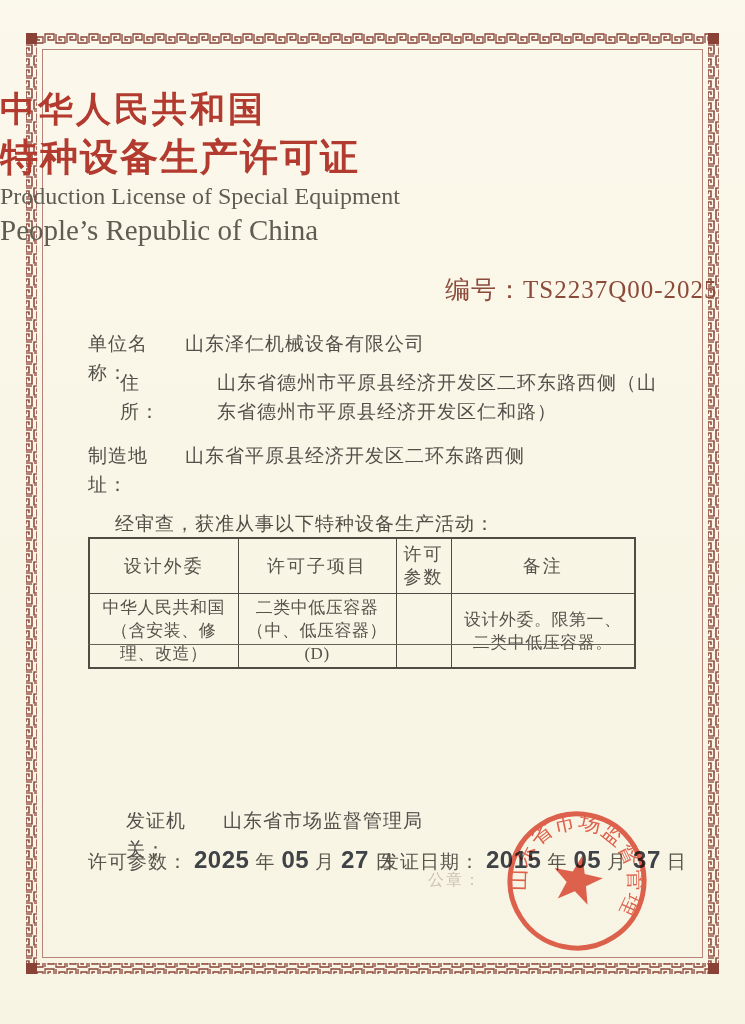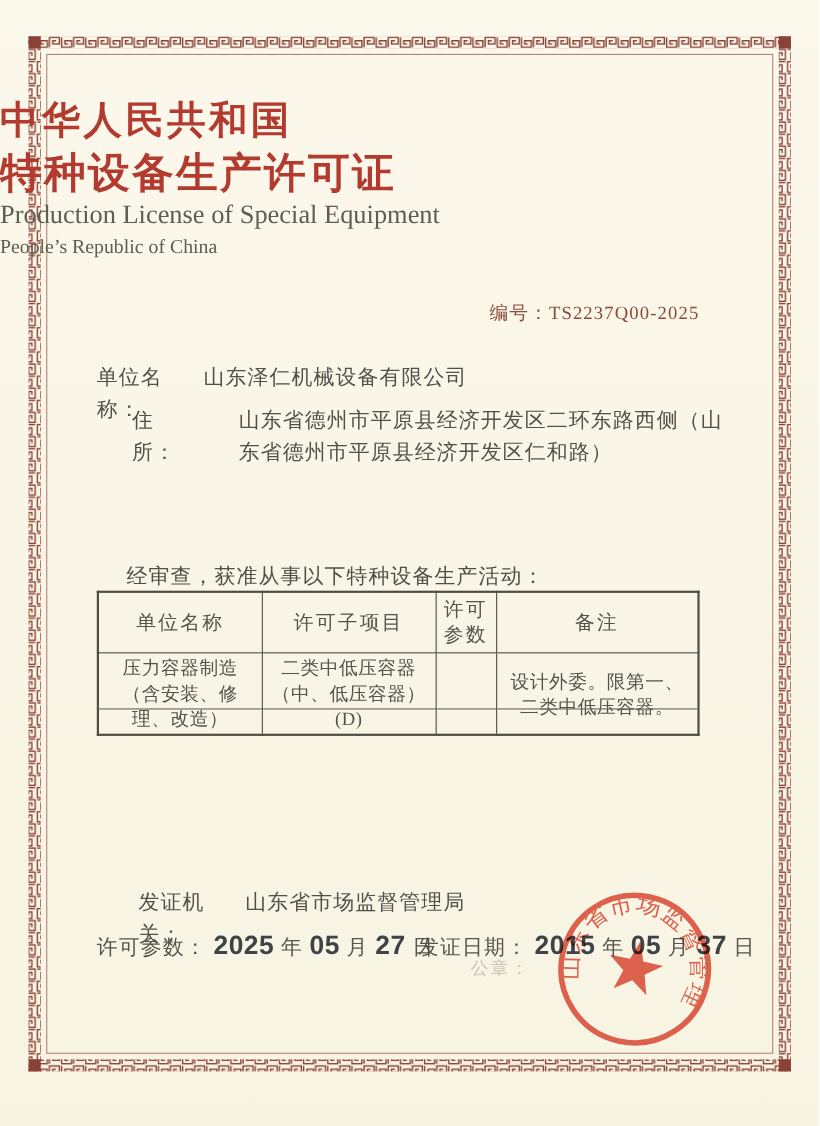--- a/index.html
+++ b/index.html
@@ -9,22 +9,22 @@
     background:#faf6e8;
     background:linear-gradient(180deg,#fbf8ec 0%,#faf6e7 40%,#f8f4e4 100%);
     font-family:"Liberation Serif","DejaVu Serif",serif;
     overflow:hidden;
   }
   .abs{position:absolute;}
   .center{left:0;width:745px;text-align:left;}
   .title-cn1{top:86px;font-size:35px;font-weight:bold;color:#b23a2e;letter-spacing:3px;}
   .title-cn2{top:132px;font-size:38px;font-weight:bold;color:#b23a2e;letter-spacing:2px;}
   .title-en1{top:183px;font-size:24px;color:#5f5c52;}
-  .title-en2{top:214px;font-size:18px;color:#5f5c52;}
-  .license-no{top:273px;left:445px;font-size:17px;color:#8b4a3a;letter-spacing:1px;}
+  .title-en2{top:214px;font-size:29px;color:#5f5c52;}
+  .license-no{top:273px;left:445px;font-size:25px;color:#8b4a3a;letter-spacing:1px;}
   .field{left:88px;display:flex;font-size:19px;color:#52504a;letter-spacing:1px;line-height:29px;}
   .field .lbl{flex:0 0 97px;}
   .field .val{width:455px;}
   .f-company{top:329px;}
   .f-residence{top:368px;margin-left:32px;}
   .f-mfg{top:441px;}
   .statement{top:511px;left:115px;font-size:19px;color:#514e46;letter-spacing:1px;}
   table.permit{
     position:absolute;top:537px;left:88px;
     width:546px;border-collapse:collapse;table-layout:fixed;
@@ -88,39 +88,43 @@
   <div class="abs field f-company">
     <span class="lbl">单位名称：</span>
     <span class="val">山东泽仁机械设备有限公司</span>
   </div>
 
   <div class="abs field f-residence">
     <span class="lbl">住　　所：</span>
     <span class="val">山东省德州市平原县经济开发区二环东路西侧（山东省德州市平原县经济开发区仁和路）</span>
   </div>
 
+  <div class="abs field f-mfg">
+    <span class="lbl">制造地址：</span>
+    <span class="val">山东省平原县经济开发区二环东路西侧</span>
+  </div>
 
   <div class="abs statement">经审查，获准从事以下特种设备生产活动：</div>
 
   <table class="permit">
     <colgroup>
       <col style="width:149px">
         <col style="width:158px">
         <col style="width:55px">
         <col style="width:184px">
     </colgroup>
     <tbody>
       <tr class="hdr">
-        <td>单位名称</td>
+        <td>设计外委</td>
         <td>许可子项目</td>
         <td>许可参数</td>
         <td>备注</td>
       </tr>
       <tr class="body">
-        <td>压力容器制造（含安装、修理、改造）</td>
+        <td>中华人民共和国（含安装、修理、改造）</td>
         <td>二类中低压容器（中、低压容器） (D)</td>
         <td></td>
         <td>设计外委。限第一、二类中低压容器。</td>
       </tr>
     </tbody>
   </table>
   <div class="abs table-underline"></div>
 
   <div class="abs field f-issuer">
     <span class="lbl">发证机关：</span>

